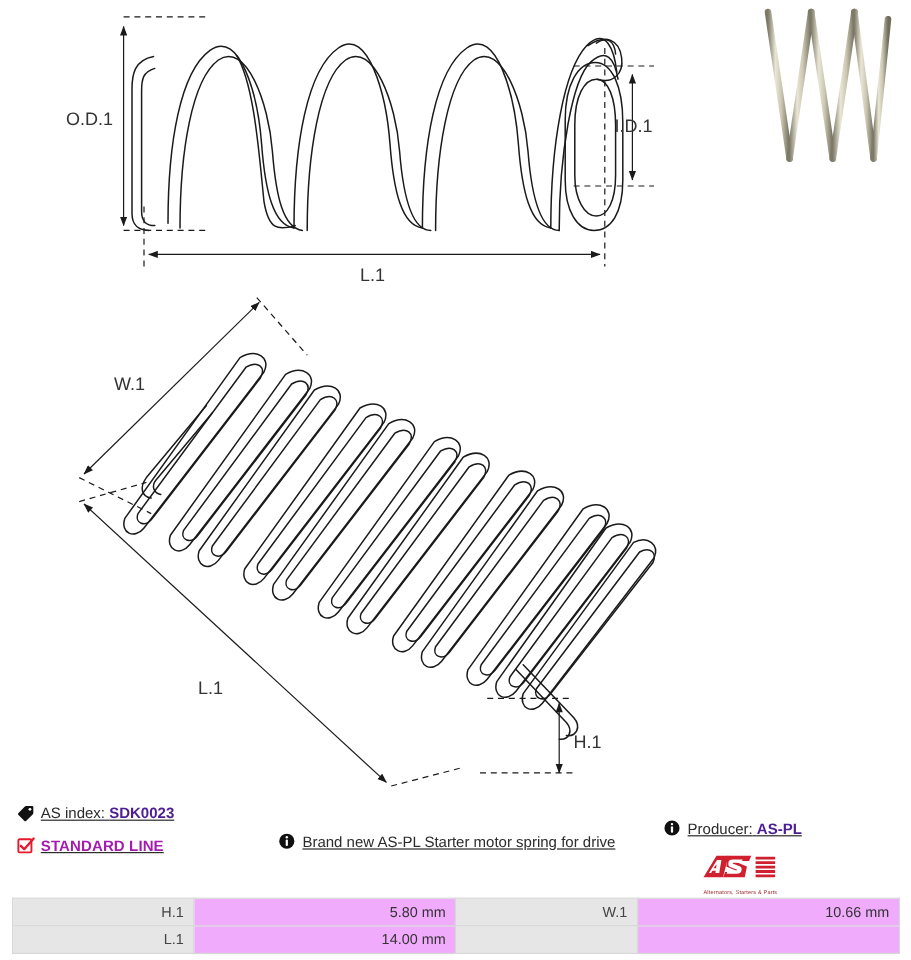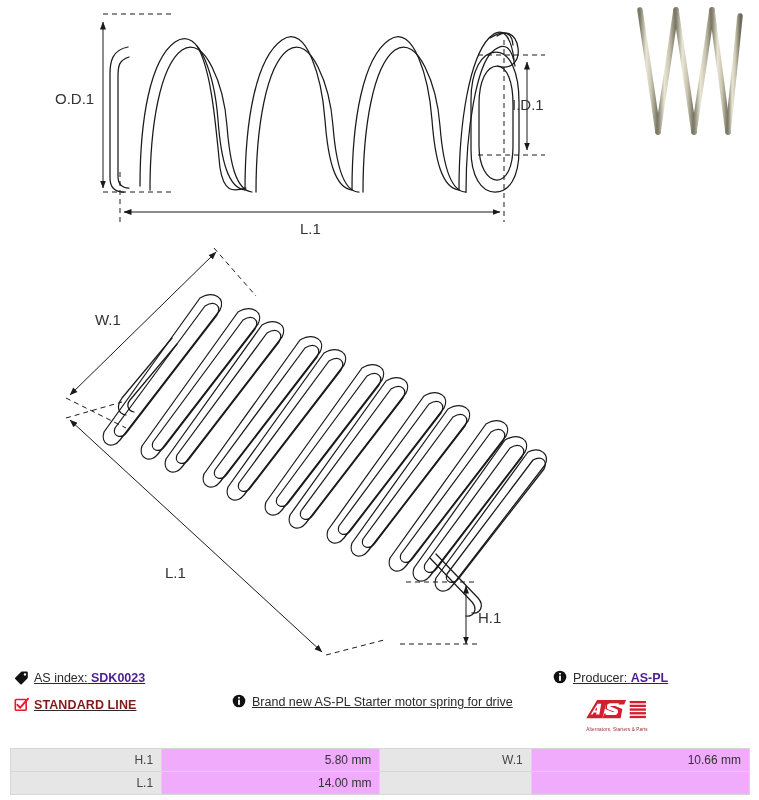--- a/index.html
+++ b/index.html
@@ -32,21 +32,21 @@
 
   
   #info-bar {
     position: absolute;
     left: 0; top: 662px;
     width: 759px; height: 82px;
   }
   .info-col { position: absolute; }
   .info-col-1 { left: 14px; top: 8px; width: 220px; }
   .info-col-2 { left: 232px; top: 8px; width: 320px; margin-top: 24px; }
-  .info-col-3 { left: 553px; top: 8px; width: 200px; }
+  .info-col-3 { left: 553px; top: 21px; width: 200px; }
 
   .info-line {
     display: flex;
     align-items: flex-start;
     font-size: 12.5px;
     line-height: 16px;
     color: #2b2b2b;
     margin-bottom: 11px;
     white-space: nowrap;
     text-decoration: underline;
@@ -56,21 +56,21 @@
     width: 15px;
     height: 15px;
     margin-right: 5px;
     position: relative;
     top: 0px;
   }
   .info-line .txt { font-weight: normal; }
   .info-line .val { font-weight: bold; color: #4c1d95; }
 
   .std-line {
-    color: #7f1d1d;
+    color: #a21caf;
     font-weight: bold;
     font-size: 12.5px;
     letter-spacing: .1px;
   }
 
   .logo-wrap {
     position: absolute;
     left: 22px;
     top: 28px;
     width: 84px;

